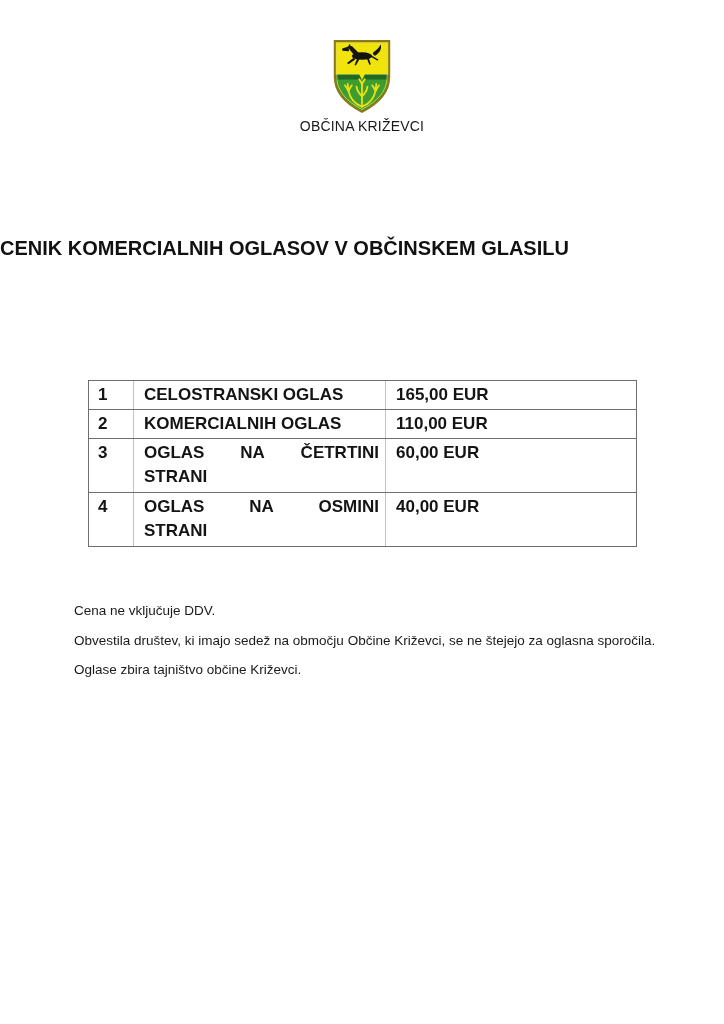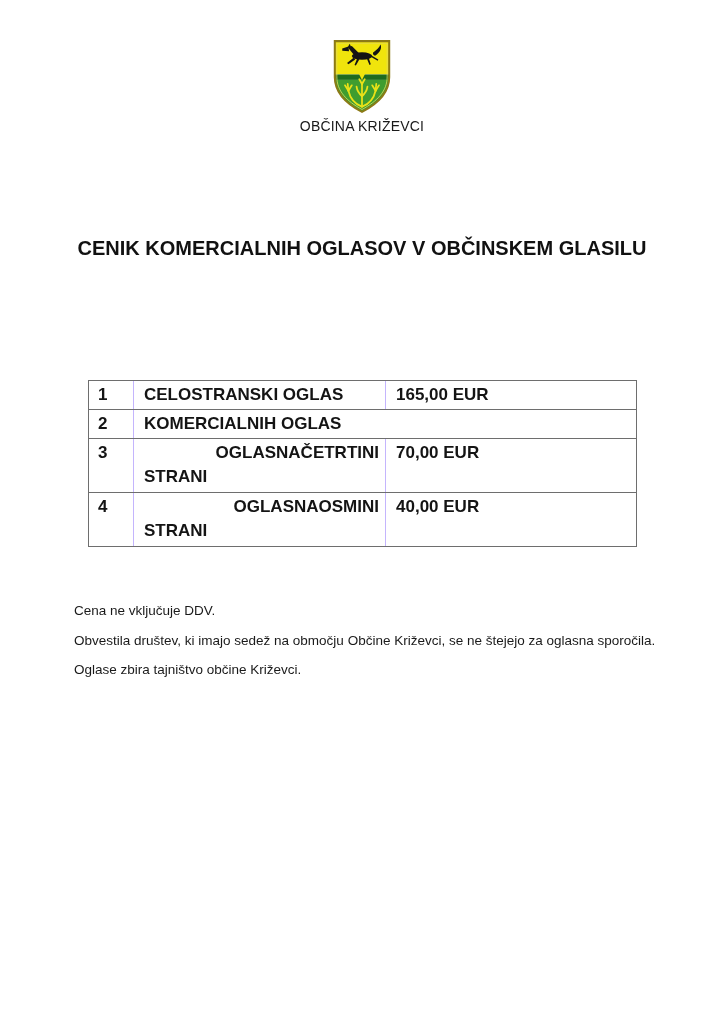--- a/index.html
+++ b/index.html
@@ -16,38 +16,38 @@
   }
 
   
   .logo-block { position: absolute; top: 39px; left: 0; width: 100%; text-align: center; }
   .logo-block svg { display: block; margin: 0 auto; }
   .org-name { margin-top: 4px; font-size: 14px; letter-spacing: 0.2px; color: #1a1a1a; }
 
   
   .doc-title {
     position: absolute; top: 233px; left: 0; width: 100%;
-    text-align: center; font-weight: bold; font-size: 20px;
+    text-align: left; font-weight: bold; font-size: 20px;
     line-height: 31px; color: #111111;
   }
 
   
   .price-table {
     position: absolute; left: 88px; top: 380px; width: 549px;
     border: 1px solid #6e6e6e;
   }
   .t-row { display: grid; grid-template-columns: 44px 252px 1fr; border-top: 1px solid #6e6e6e; }
   .t-row:first-child { border-top: none; }
   .cell {
     padding: 2px 4px 2px 9px;
     font-weight: bold; font-size: 17px; line-height: 24px; color: #141414;
   }
   .cell.label, .cell.price { border-left: 1px solid #c4b5fd; padding-left: 10px; }
   .t-row.tall .cell { padding-bottom: 3px; }
-  .jline { display: flex; justify-content: flex-end; padding-right: 2px; }
+  .jline { display: flex; justify-content: space-between; padding-right: 2px; }
 
   
   .notes { position: absolute; left: 74px; top: 603px; width: 622px; }
   .note {
     font-size: 13.5px; line-height: 16px; color: #1a1a1a;
     margin-bottom: 13.5px; white-space: nowrap;
   }
 </style>
 </head>
 <body>
@@ -108,32 +108,33 @@
 
   <div class="price-table">
     <div class="t-row">
       <div class="cell num">1</div>
       <div class="cell label">CELOSTRANSKI OGLAS</div>
       <div class="cell price">165,00 EUR</div>
     </div>
     <div class="t-row">
       <div class="cell num">2</div>
       <div class="cell label">KOMERCIALNIH OGLAS</div>
+      <div class="cell price">110,00 EUR</div>
     </div>
     <div class="t-row tall">
       <div class="cell num">3</div>
       <div class="cell label">
         <div class="jline">
           <span>OGLAS</span>
           <span>NA</span>
           <span>ČETRTINI</span>
         </div>
         <div>STRANI</div>
       </div>
-      <div class="cell price">70,00 EUR</div>
+      <div class="cell price">60,00 EUR</div>
     </div>
     <div class="t-row tall">
       <div class="cell num">4</div>
       <div class="cell label">
         <div class="jline">
           <span>OGLAS</span>
           <span>NA</span>
           <span>OSMINI</span>
         </div>
         <div>STRANI</div>

